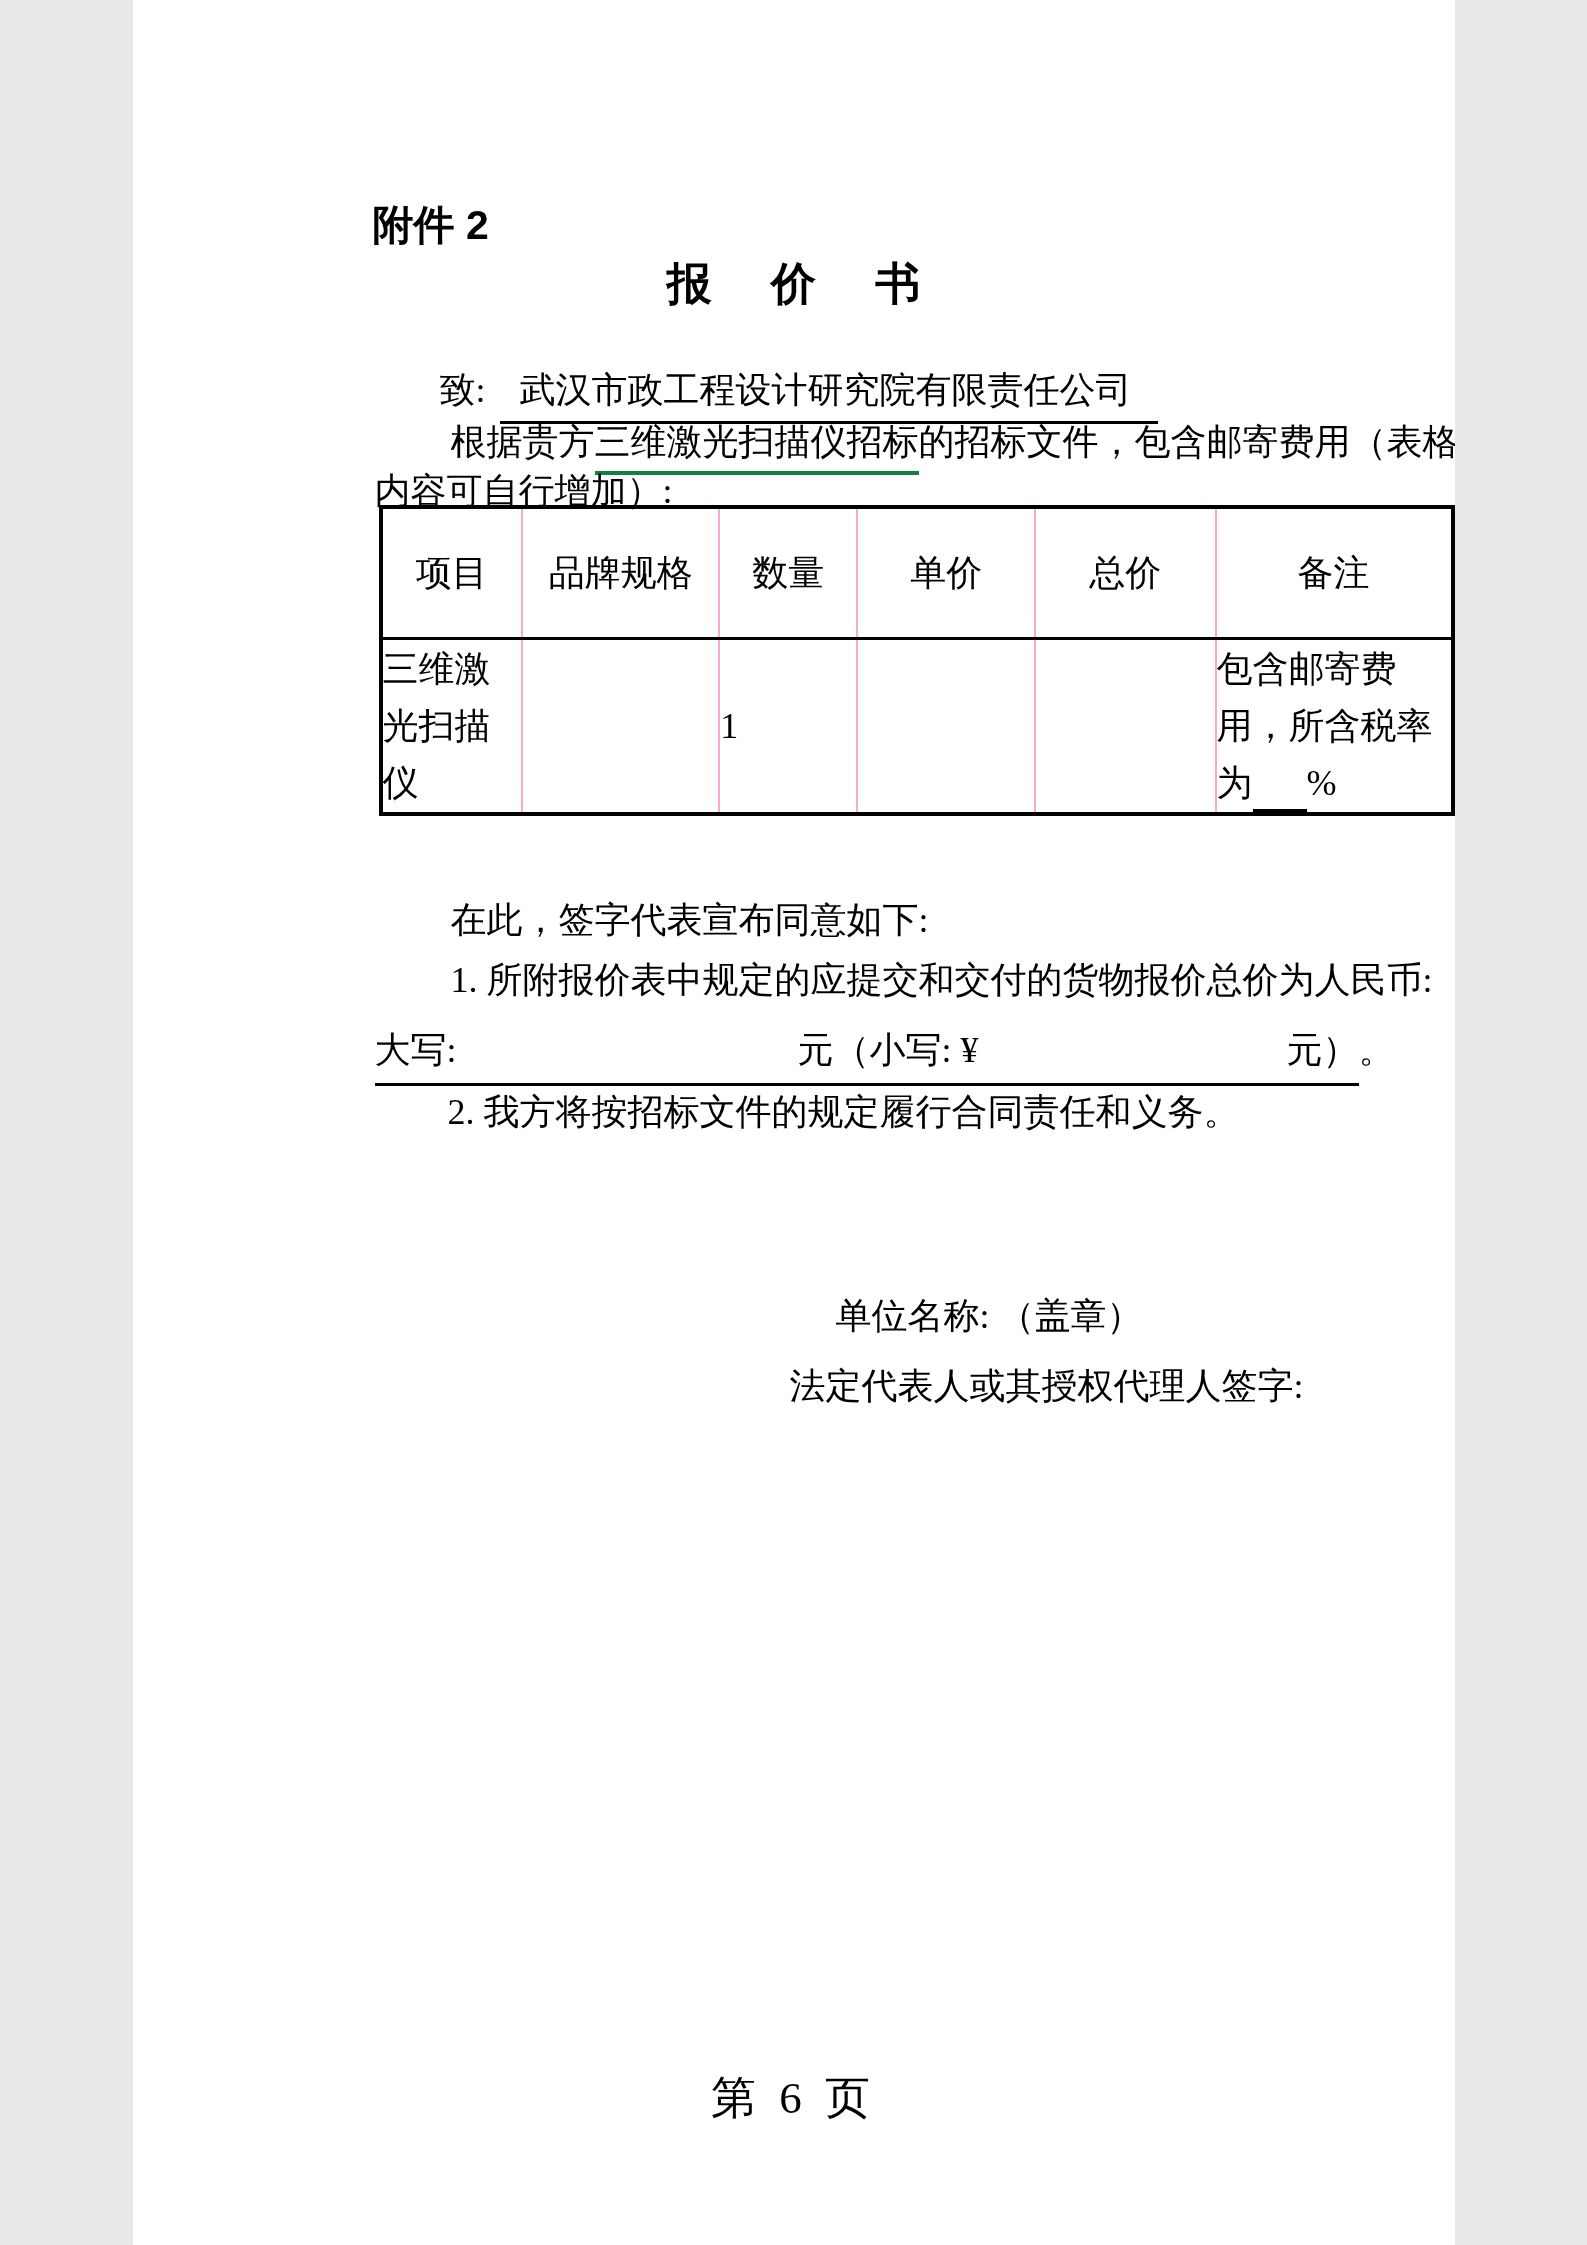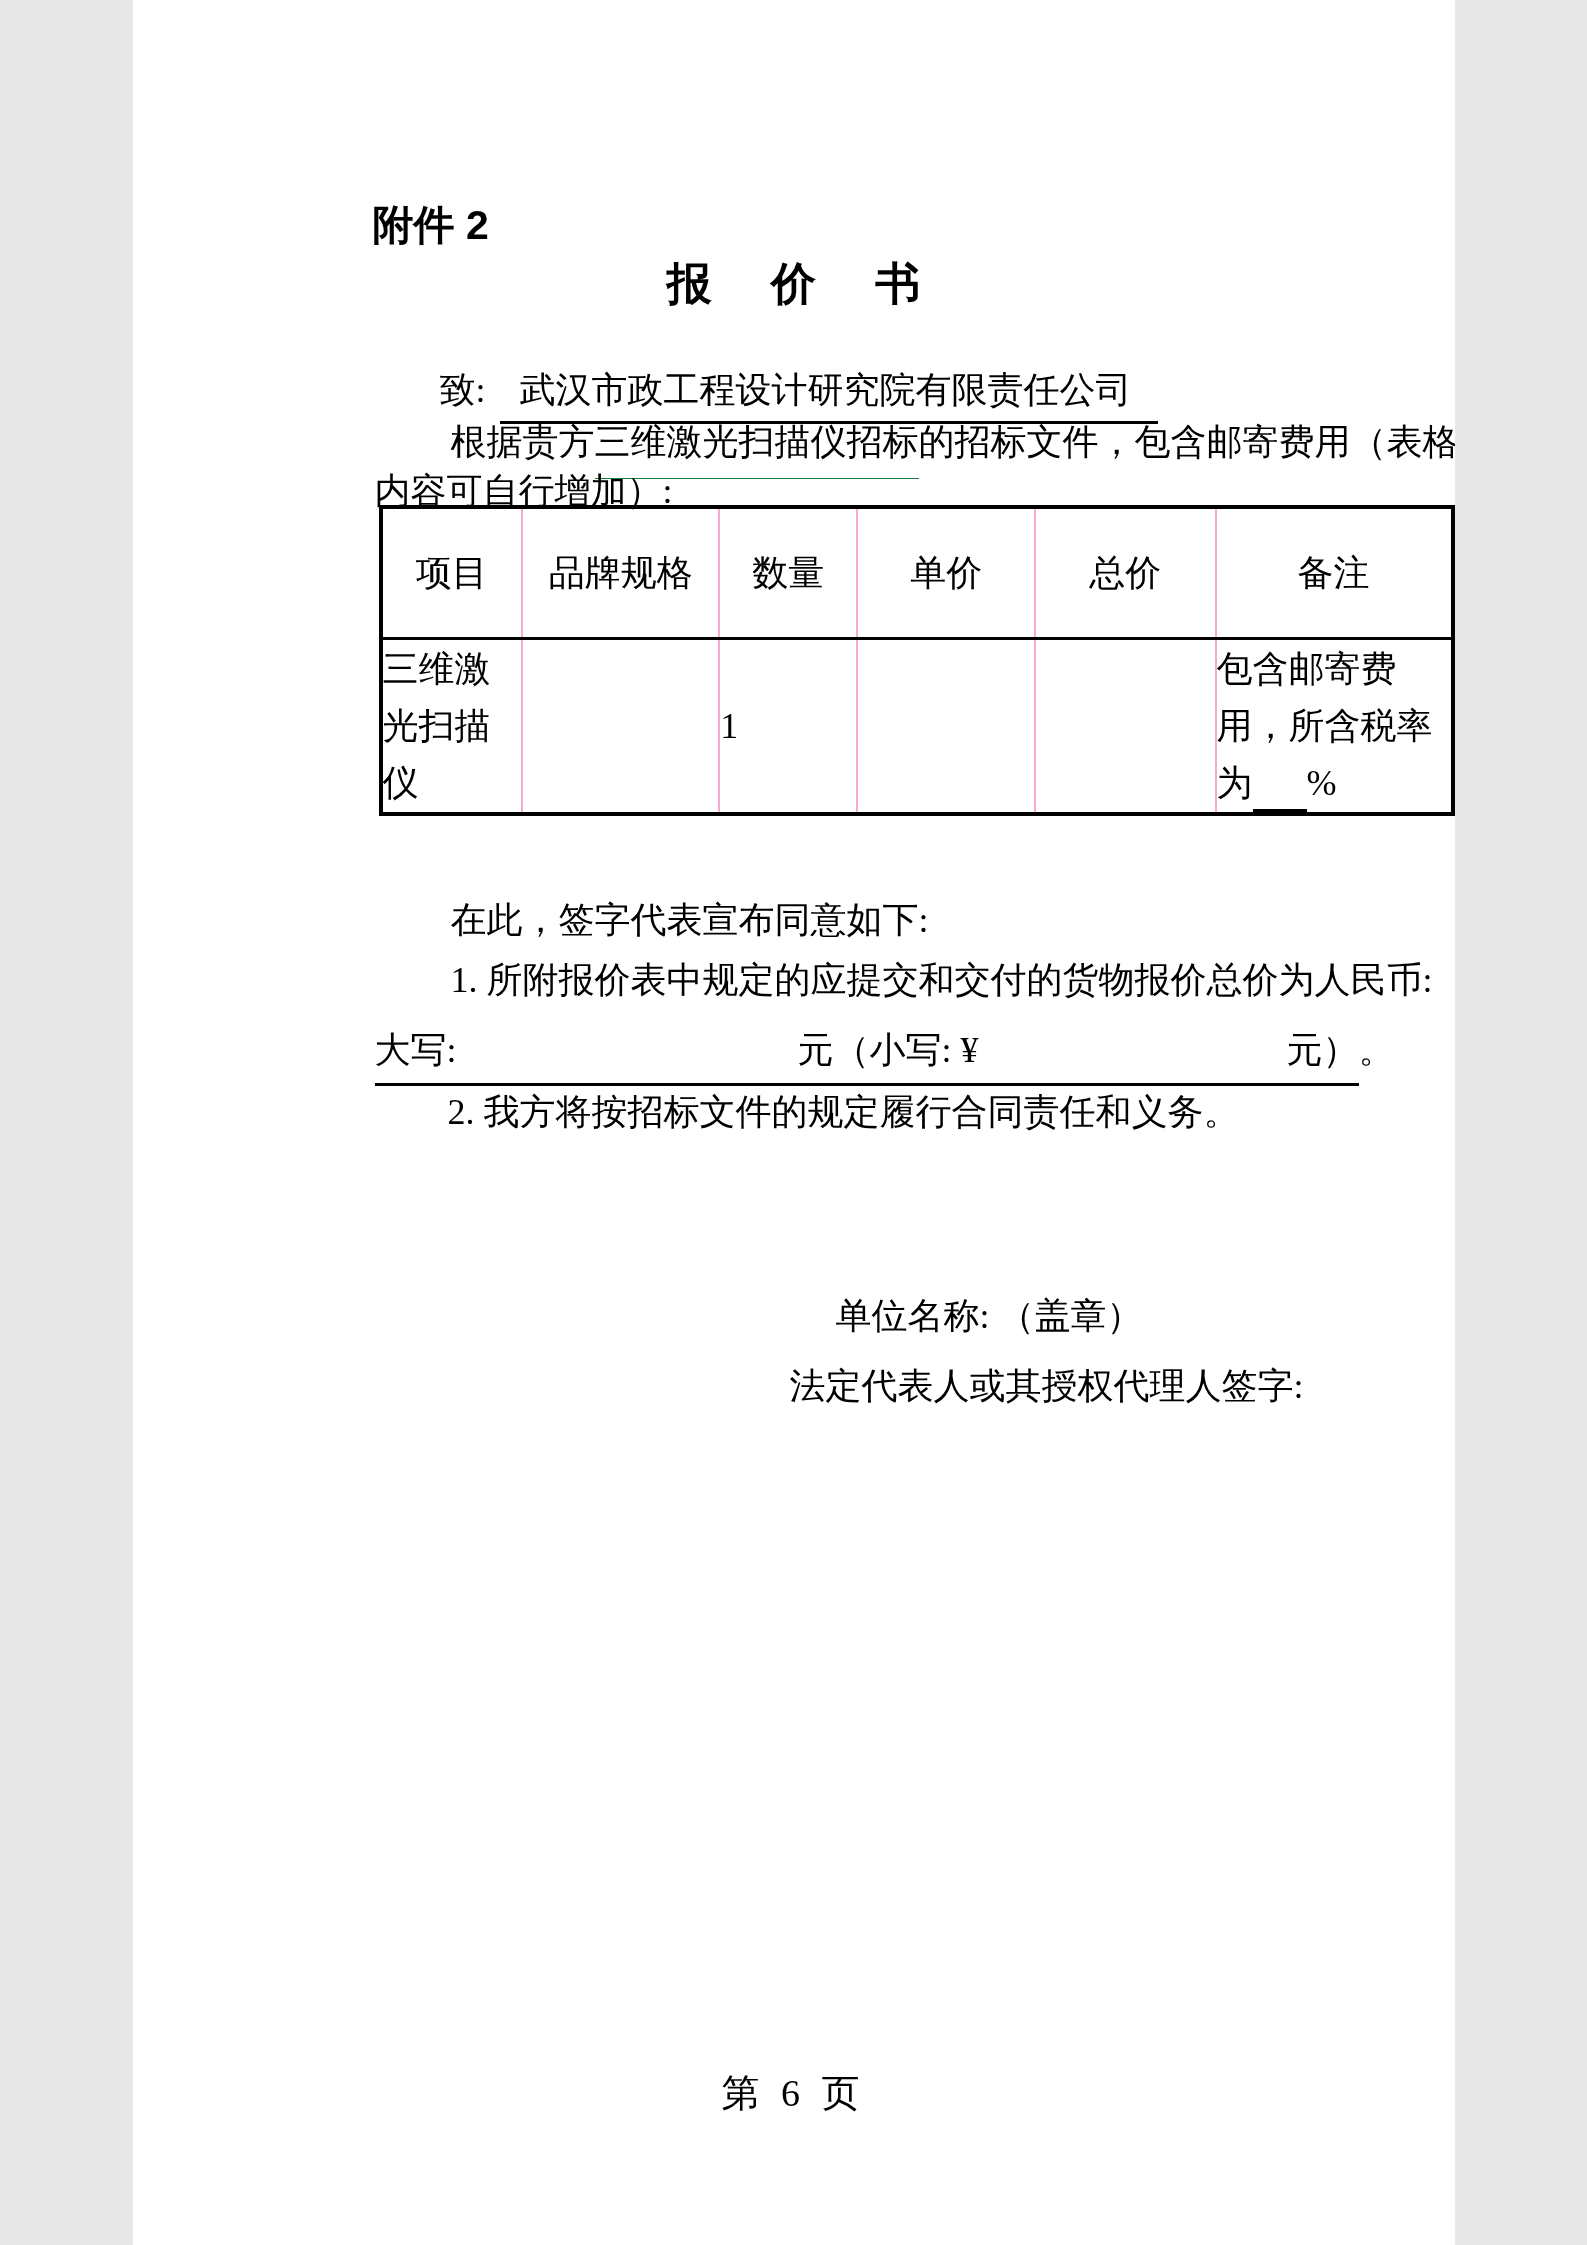--- a/index.html
+++ b/index.html
@@ -30,21 +30,21 @@
   .salutation{left:307px;top:366px;}
   .u-company{
     display:inline-block;
     border-bottom:3px solid #000;
     padding:0 26px 6px 20px;
     margin-left:14px;
   }
   .intro-line1{left:242px;top:418px;}
   .intro-line1 .indent{display:inline-block;width:76px;}
   .intro-line2{left:242px;top:467px;}
-  .u-text{border-bottom:1px solid #15803d;padding-bottom:16px;}
+  .u-text{border-bottom:4px solid #15803d;padding-bottom:9px;}
   table.quote{
     position:absolute;left:246px;top:505px;
     border-collapse:collapse;table-layout:fixed;
     font-size:36px;
   }
   table.quote td,table.quote th{
     border:2px solid #f9a8d4;
     vertical-align:middle;
     font-weight:normal;
     padding:0;
@@ -72,21 +72,21 @@
   .sp2{display:inline-block;width:308px;}
   .decl-item2{left:315px;top:1088px;text-align:center;}
   .sig-company{left:703px;top:1292px;}
   .sig-rep{left:657px;top:1362px;}
   .sig-date{left:749px;top:1432px;}
   .d1{width:144px;}
   .d2{width:70px;}
   .footer{
     left:0;right:0;top:2068px;
     text-align:center;
-    font-size:38px;
+    font-size:45px;
     letter-spacing:6px;
   }
 </style>
 </head>
 <body>
 
 <div class="page">
 
   <div class="abs attachment">附件 2</div>
 

